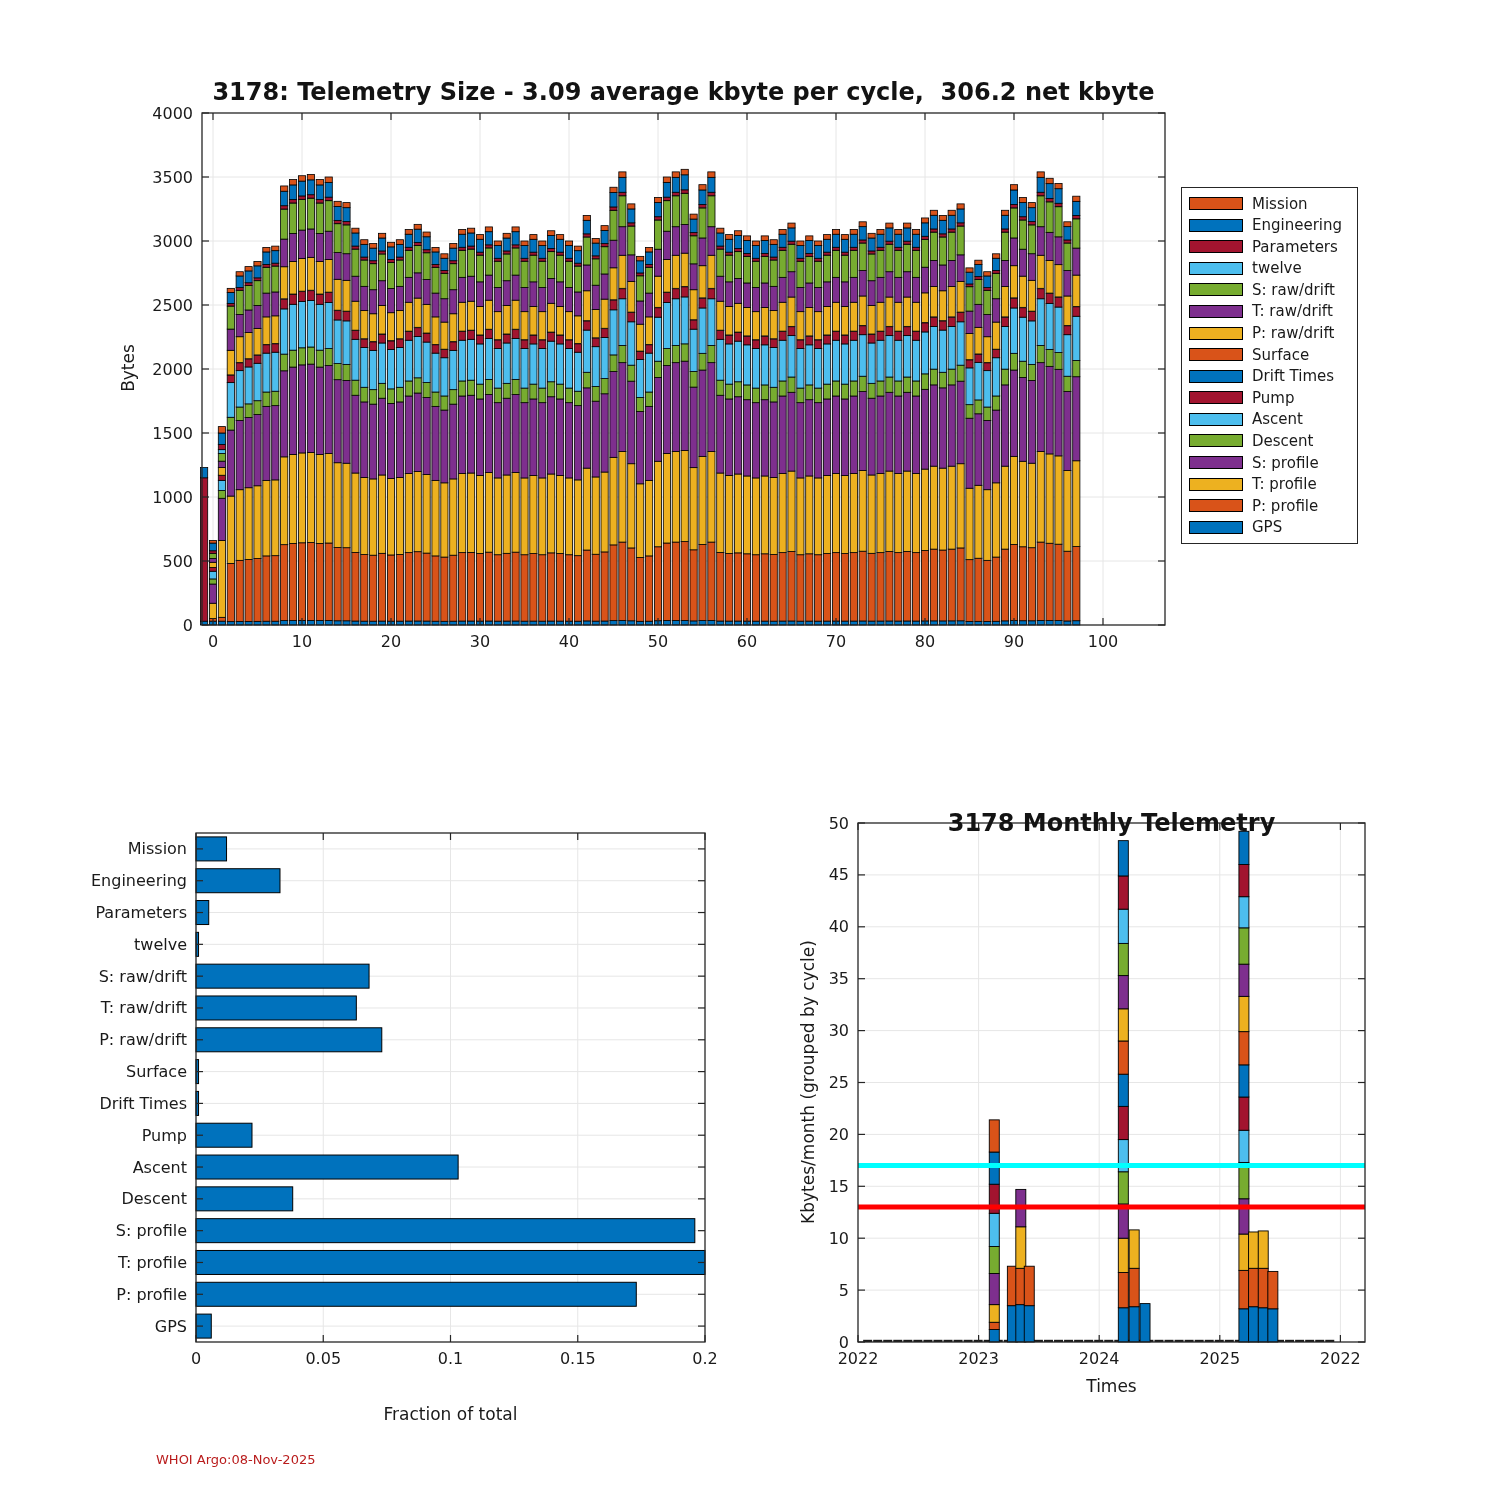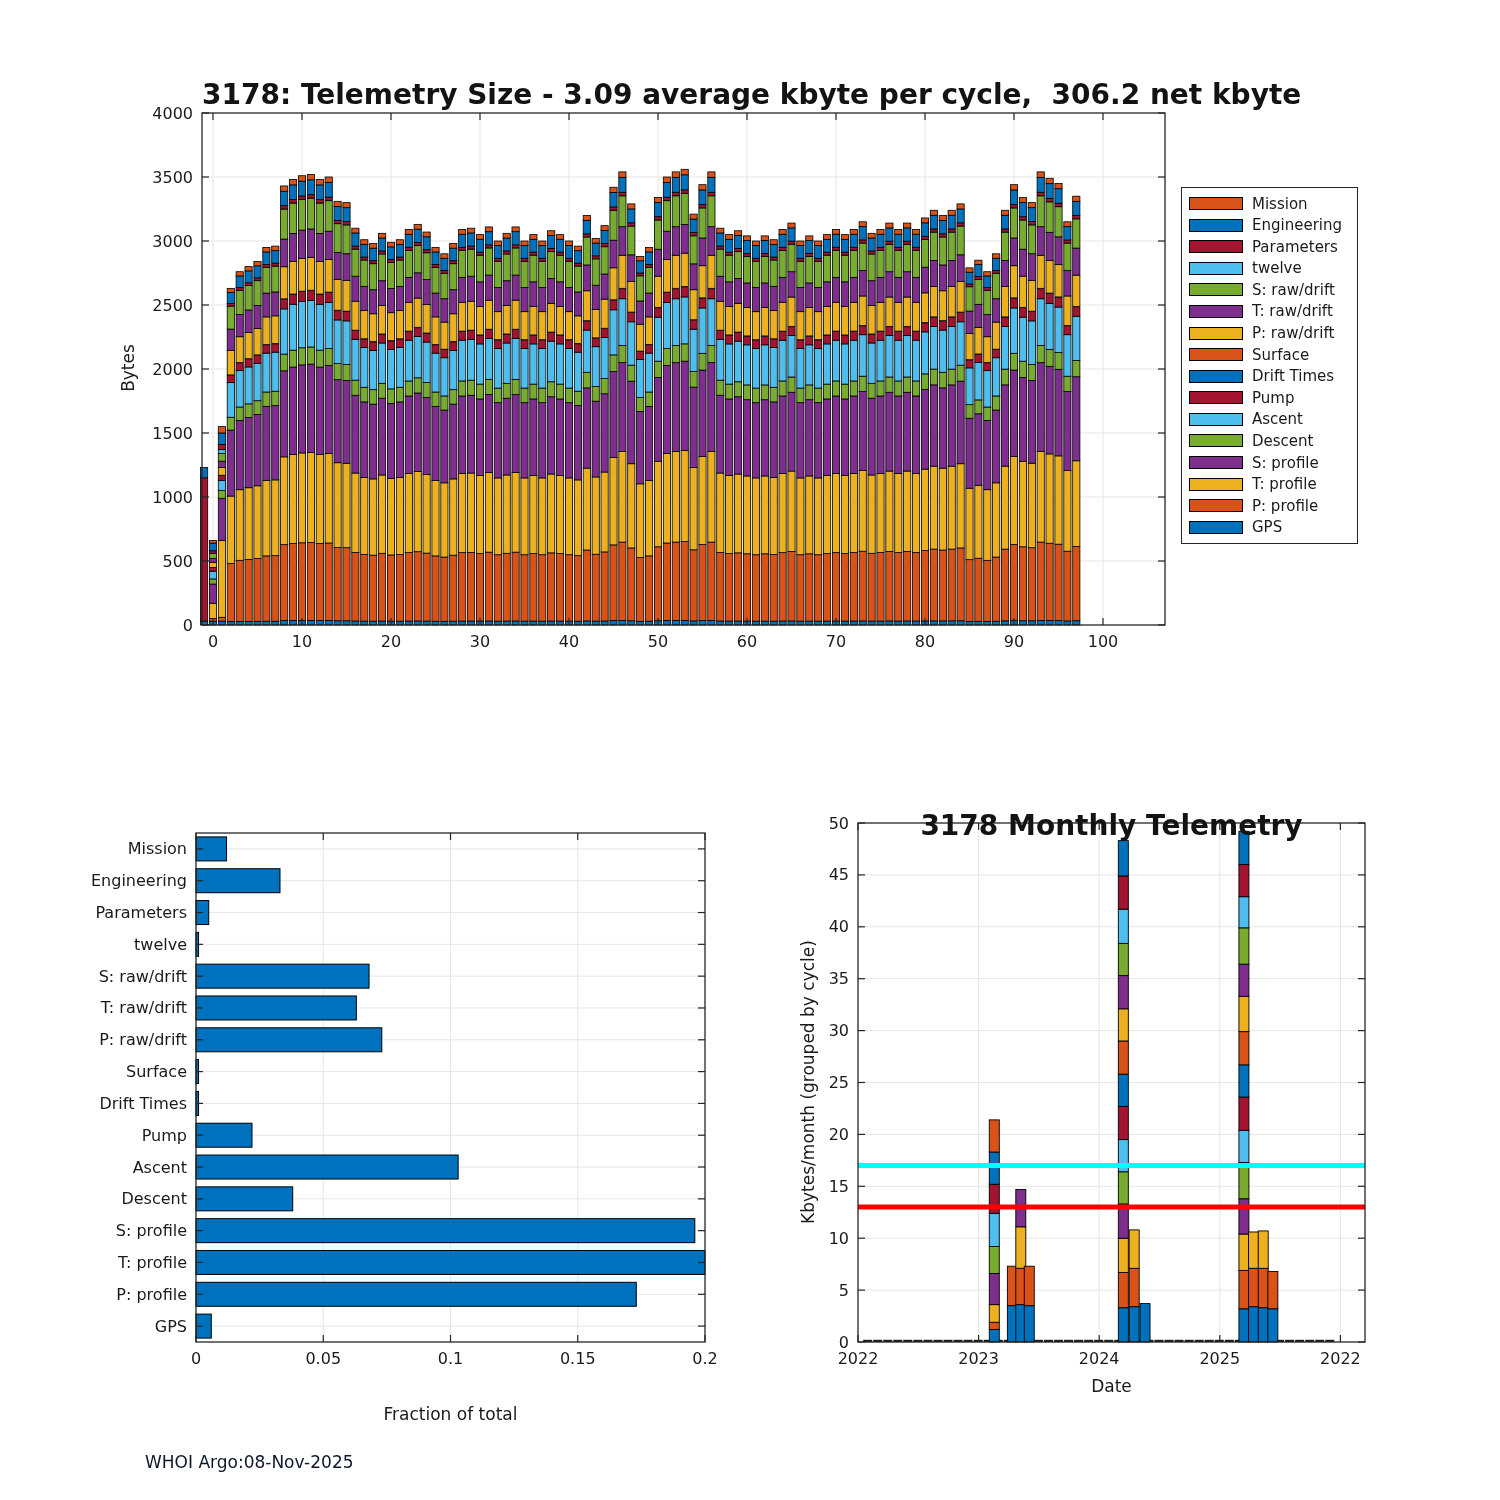--- a/index.html
+++ b/index.html
@@ -1,29 +1,29 @@
 <!DOCTYPE html>
 <html><head>
 <meta charset="utf-8">
 <style>
   html,body{margin:0;padding:0;background:#fff;}
   .figure{position:relative;width:1500px;height:1500px;background:#ffffff;
           font-family:"DejaVu Sans",sans-serif;color:#1a1a1a;overflow:hidden;}
   #plots{position:absolute;left:0;top:0;}
-  .chart-title{position:absolute;font-weight:bold;font-size:28px;text-align:center;
+  .chart-title{position:absolute;font-weight:bold;font-size:24px;text-align:center;
                color:#131313;white-space:pre;}
   .axis-label{position:absolute;font-size:17px;text-align:center;color:#1a1a1a;}
   .rot{transform:rotate(-90deg);transform-origin:center center;}
   .legend{position:absolute;left:1181px;top:187px;width:177px;height:357px;
           border:1.2px solid #262626;background:#fff;box-sizing:border-box;
           display:flex;flex-direction:column;justify-content:space-evenly;padding:4px 0;}
   .lrow{display:flex;align-items:center;height:20px;margin-left:7px;}
   .swatch{width:54px;height:13px;border:1px solid #000;box-sizing:border-box;flex:0 0 auto;}
   .llab{font-size:15px;margin-left:9px;white-space:nowrap;color:#1a1a1a;}
-  .footer{position:absolute;left:145px;top:1452px;font-size:17px;color:#0f172a;}
+  .footer{position:absolute;left:156px;top:1452px;font-size:13px;color:#b91c1c;}
   svg text{font-family:"DejaVu Sans",sans-serif;fill:#1a1a1a;}
 </style>
 </head>
 <body>
 
 <div class="figure">
   <svg id="plots" width="1500" height="1500">
       <g>
         <line x1="202" x2="1165" y1="561" y2="561" stroke="#e6e6e6" stroke-width="1"></line>
         <line x1="202" x2="1165" y1="497" y2="497" stroke="#e6e6e6" stroke-width="1"></line>
@@ -1963,16 +1963,16 @@
       <div class="lrow">
         <span class="swatch" style="background: rgb(0, 114, 189);"></span>
         <span class="llab">GPS</span>
       </div>
     </div>
 
   <div class="axis-label" style="left:196px;top:1376px;width:509px;margin-top:28px;">Fraction of total</div>
 
   <div class="chart-title" style="left:858px;top:793px;width:507px;margin-top:16px;">3178 Monthly Telemetry</div>
   <div class="axis-label rot" style="left:548px;top:1072px;width:520px;">Kbytes/month (grouped by cycle)</div>
-  <div class="axis-label" style="left:858px;top:1376px;width:507px;">Date</div>
+  <div class="axis-label" style="left:858px;top:1376px;width:507px;">Times</div>
 
   <div class="footer">WHOI Argo:08-Nov-2025</div>
 </div>
 
 </body></html>

